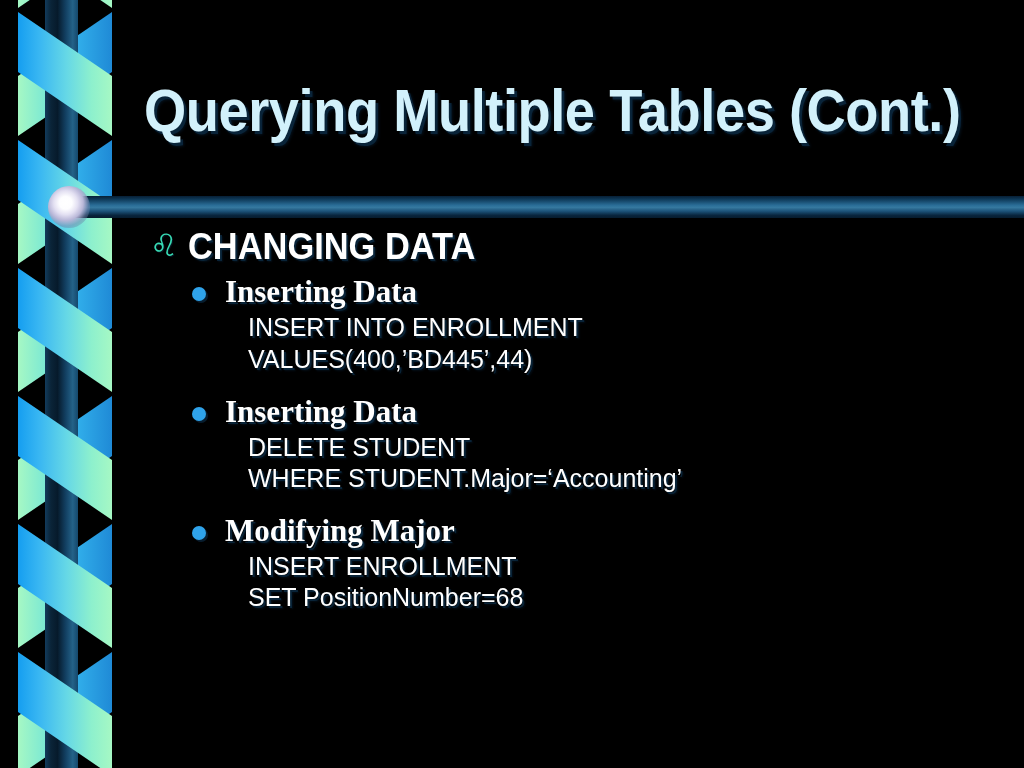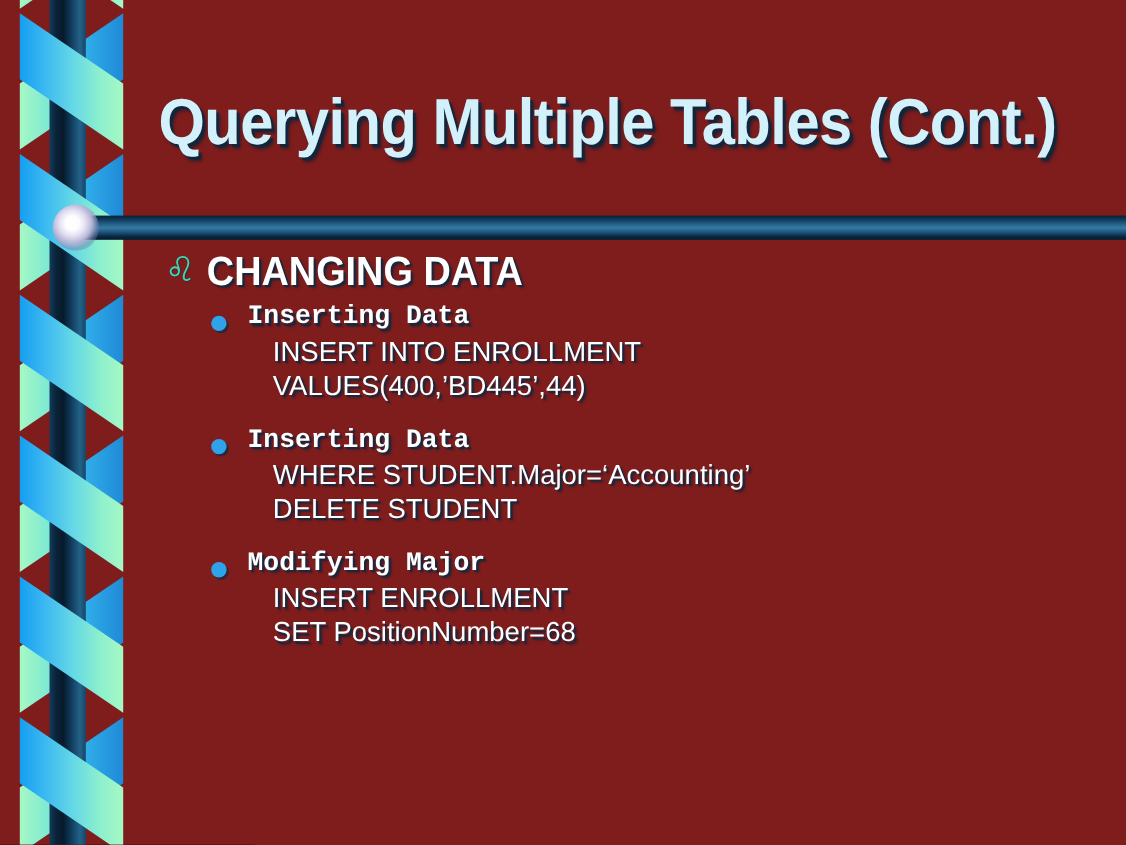--- a/index.html
+++ b/index.html
@@ -6,21 +6,21 @@
   html, body {
     margin: 0;
     padding: 0;
     background: #1a1a1a;
   }
   .slide {
     position: relative;
     width: 1024px;
     height: 768px;
     overflow: hidden;
-    background: #7f1d1d;
+    background: #000000;
     font-family: "Liberation Sans", "DejaVu Sans", sans-serif;
     -webkit-font-smoothing: antialiased;
   }
 
   
   .ribbon-art {
     position: absolute;
     left: 0;
     top: 0;
     width: 130px;
@@ -129,22 +129,22 @@
     position: absolute;
     left: 192px;
     top: 11px;
     width: 14px;
     height: 14px;
     border-radius: 50%;
     background: #2fa3ea;
     box-shadow: 2px 2px 0 rgba(11,42,66,0.7);
   }
   .lvl2-text {
-    font-family: Liberation Mono, monospace;
-    font-size: 24px;
+    font-family: Liberation Serif, serif;
+    font-size: 31px;
     font-weight: bold;
     line-height: 1.06;
     color: #ffffff;
     transform: scaleX(0.93);
     transform-origin: left center;
     white-space: nowrap;
     text-shadow: 2px 2px 0 rgba(11,42,66,0.80), 3px 3px 2px rgba(8,30,50,0.45);
   }
 
   .lvl3 {
@@ -250,24 +250,24 @@
       <span class="lvl3-text">VALUES(400,’BD445’,44)</span>
     </div>
 
     <div class="group-gap"></div>
 
     <div class="lvl2">
       <span class="lvl2-bullet"></span>
       <span class="lvl2-text">Inserting Data</span>
     </div>
     <div class="lvl3">
+      <span class="lvl3-text">DELETE STUDENT</span>
+    </div>
+    <div class="lvl3">
       <span class="lvl3-text">WHERE STUDENT.Major=‘Accounting’</span>
-    </div>
-    <div class="lvl3">
-      <span class="lvl3-text">DELETE STUDENT</span>
     </div>
 
     <div class="group-gap"></div>
 
     <div class="lvl2">
       <span class="lvl2-bullet"></span>
       <span class="lvl2-text">Modifying Major</span>
     </div>
     <div class="lvl3">
       <span class="lvl3-text">INSERT ENROLLMENT</span>

